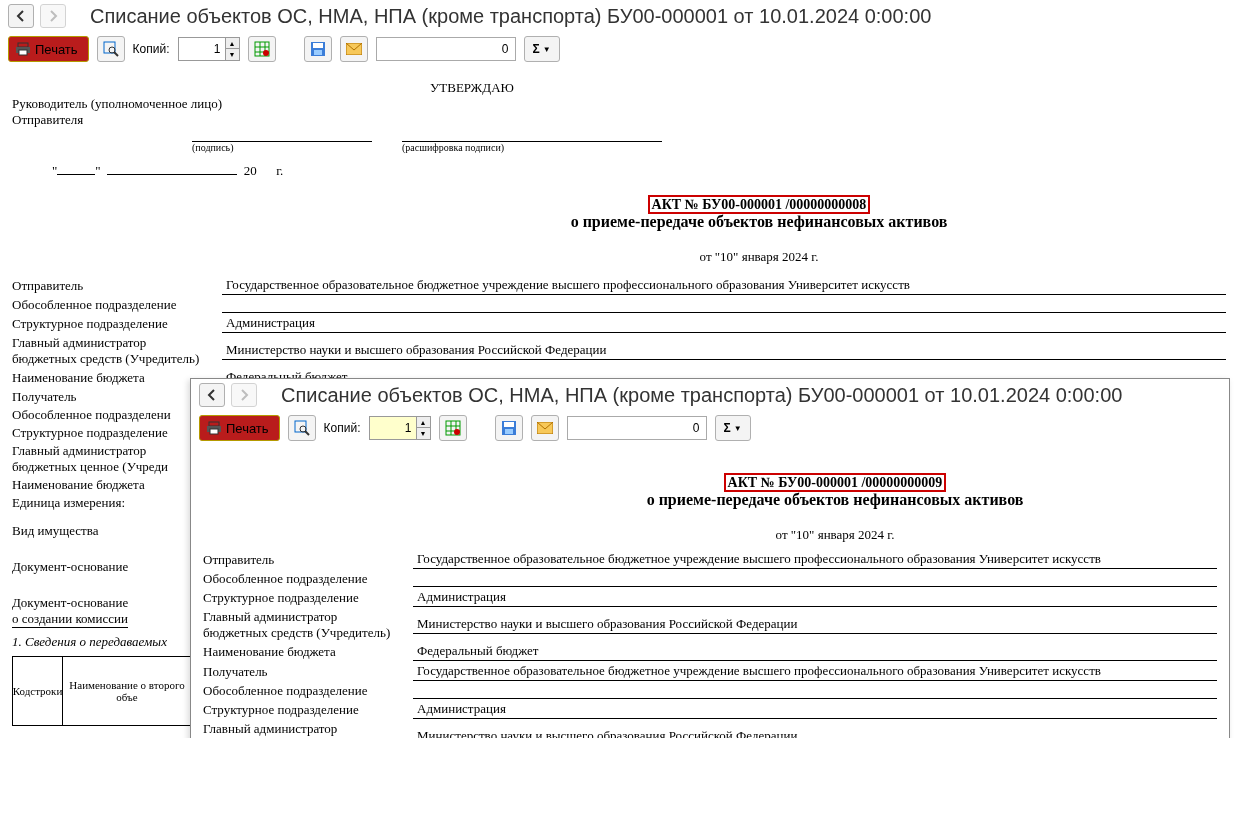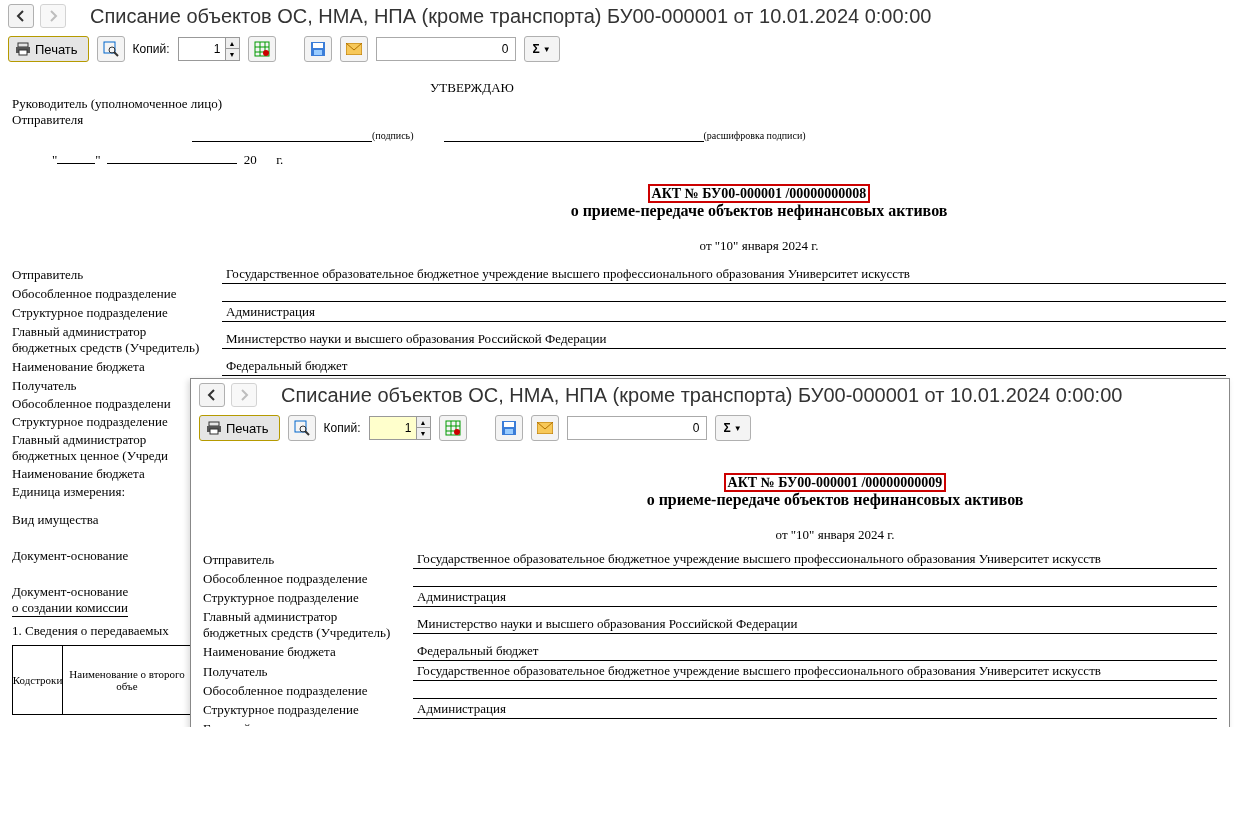--- a/index.html
+++ b/index.html
@@ -3,36 +3,36 @@
 <meta charset="utf-8">
 <style>
   * { box-sizing: border-box; margin: 0; padding: 0; }
   body { font-family: Arial, sans-serif; font-size: 12px; background: #fff; color: #000; width: 1238px; position: relative; }
 
   
   .toolbar { display: flex; align-items: center; gap: 6px; padding: 4px 8px; background: #fff; border-bottom: 1px solid #fff; }
   .nav-btn { width: 26px; height: 24px; border: 1px solid #b0b0b0; border-radius: 3px; background: #f4f4f4; display:flex; align-items:center; justify-content:center; font-size: 13px; color:#333; cursor: pointer; }
   .title { font-size: 20px; font-weight: 400; padding: 2px 0 2px 16px; color:#333; }
   .toolbar2 { display: flex; align-items: center; gap: 8px; padding: 4px 8px; }
-  .btn-print { height: 26px; padding: 0 10px 0 6px; border: 1px solid #b59a00; border-radius: 3px; background: #e5e5e5; font-size: 13px; display:flex; align-items:center; gap:4px; cursor:pointer; }
+  .btn-print { height: 26px; padding: 0 10px 0 6px; border: 1px solid #b59a00; border-radius: 3px; background: #b91c1c; font-size: 13px; display:flex; align-items:center; gap:4px; cursor:pointer; }
   .icon-btn { width: 28px; height: 26px; border: 1px solid #b0b0b0; border-radius: 3px; background: #f4f4f4; display:flex; align-items:center; justify-content:center; cursor:pointer; }
   .spinner { display:flex; align-items:center; border:1px solid #999; height:24px; }
   .spinner input { width: 46px; height: 22px; border: none; text-align: right; padding-right:4px; font-size:12px; outline:none; }
   .spinner .sp-btns { display:flex; flex-direction:column; }
   .spinner .sp-btns span { width:14px; height:11px; border-left:1px solid #999; background:#eee; font-size:7px; text-align:center; line-height:11px; cursor:pointer; }
   .spinner .sp-btns span:first-child { border-bottom:1px solid #999; }
   .input-plain { height:24px; width:140px; border:1px solid #aaa; text-align:right; padding-right:6px; font-size:12px; }
   .label-small { font-size: 12px; }
 
   
   .doc-area { padding: 8px 12px 12px 12px; font-family: "Times New Roman", serif; font-size: 13px; overflow: hidden; }
   .approve { text-align: center; width: 360px; margin-left: 280px; margin-top:6px; }
   .line-under { border-bottom: 1px solid #000; display:inline-block; min-width: 60px; }
   .sig-row { display:flex; align-items:flex-end; gap: 30px; margin-left:180px; }
-  .sig-cell { display:flex; align-items:center; }
+  .sig-cell { display:flex; flex-direction:column; align-items:flex-start; }
   .sig-line { border-bottom:1px solid #000; width: 180px; height:14px; }
   .sig-lbl { font-size:10px; }
   .date-row { margin-left:40px; margin-top:10px; }
   .akt-title { text-align:center; font-weight:bold; font-size:14px; margin-top:18px; margin-right:20px; margin-left:300px; }
   .akt-sub { text-align:center; font-weight:bold; font-size:16px; margin-right:20px; margin-left:300px; }
   .akt-date { text-align:center; margin-top:18px; margin-right:20px; margin-left:300px; }
   .redbox { border:2px solid #cc0000; padding: 0 2px; }
 
   .info-row { display:flex; align-items:center; margin-top:2px; }
   .info-lbl { width: 210px; font-size:13px; flex-shrink:0; }
@@ -200,21 +200,21 @@
           <div class="info-lbl">Вид имущества</div>
         </div>
       <div style="height:18px;"></div>
       <div class="info-row">
           <div class="info-lbl">Документ-основание</div>
         </div>
       <div style="height:18px;"></div>
       <div class="info-row">
           <div class="info-lbl" style="border-bottom:1px solid #000;"><span>Документ-основание</span><br><span>о создании комиссии</span></div>
         </div>
-      <div style="margin-top:6px;">1. Сведения о передаваемых</div>
+      <div style="margin-top:6px;font-style:italic;">1. Сведения о передаваемых</div>
       <div class="table-head" style="height:70px;">
         <div style="width:50px; flex-direction:row;">
             <span>Код</span>
             <span>строки</span>
           </div>
         <div style="flex:1;">Наименование о второго объе</div>
       </div>
     </div>
   </div>
 </div>

